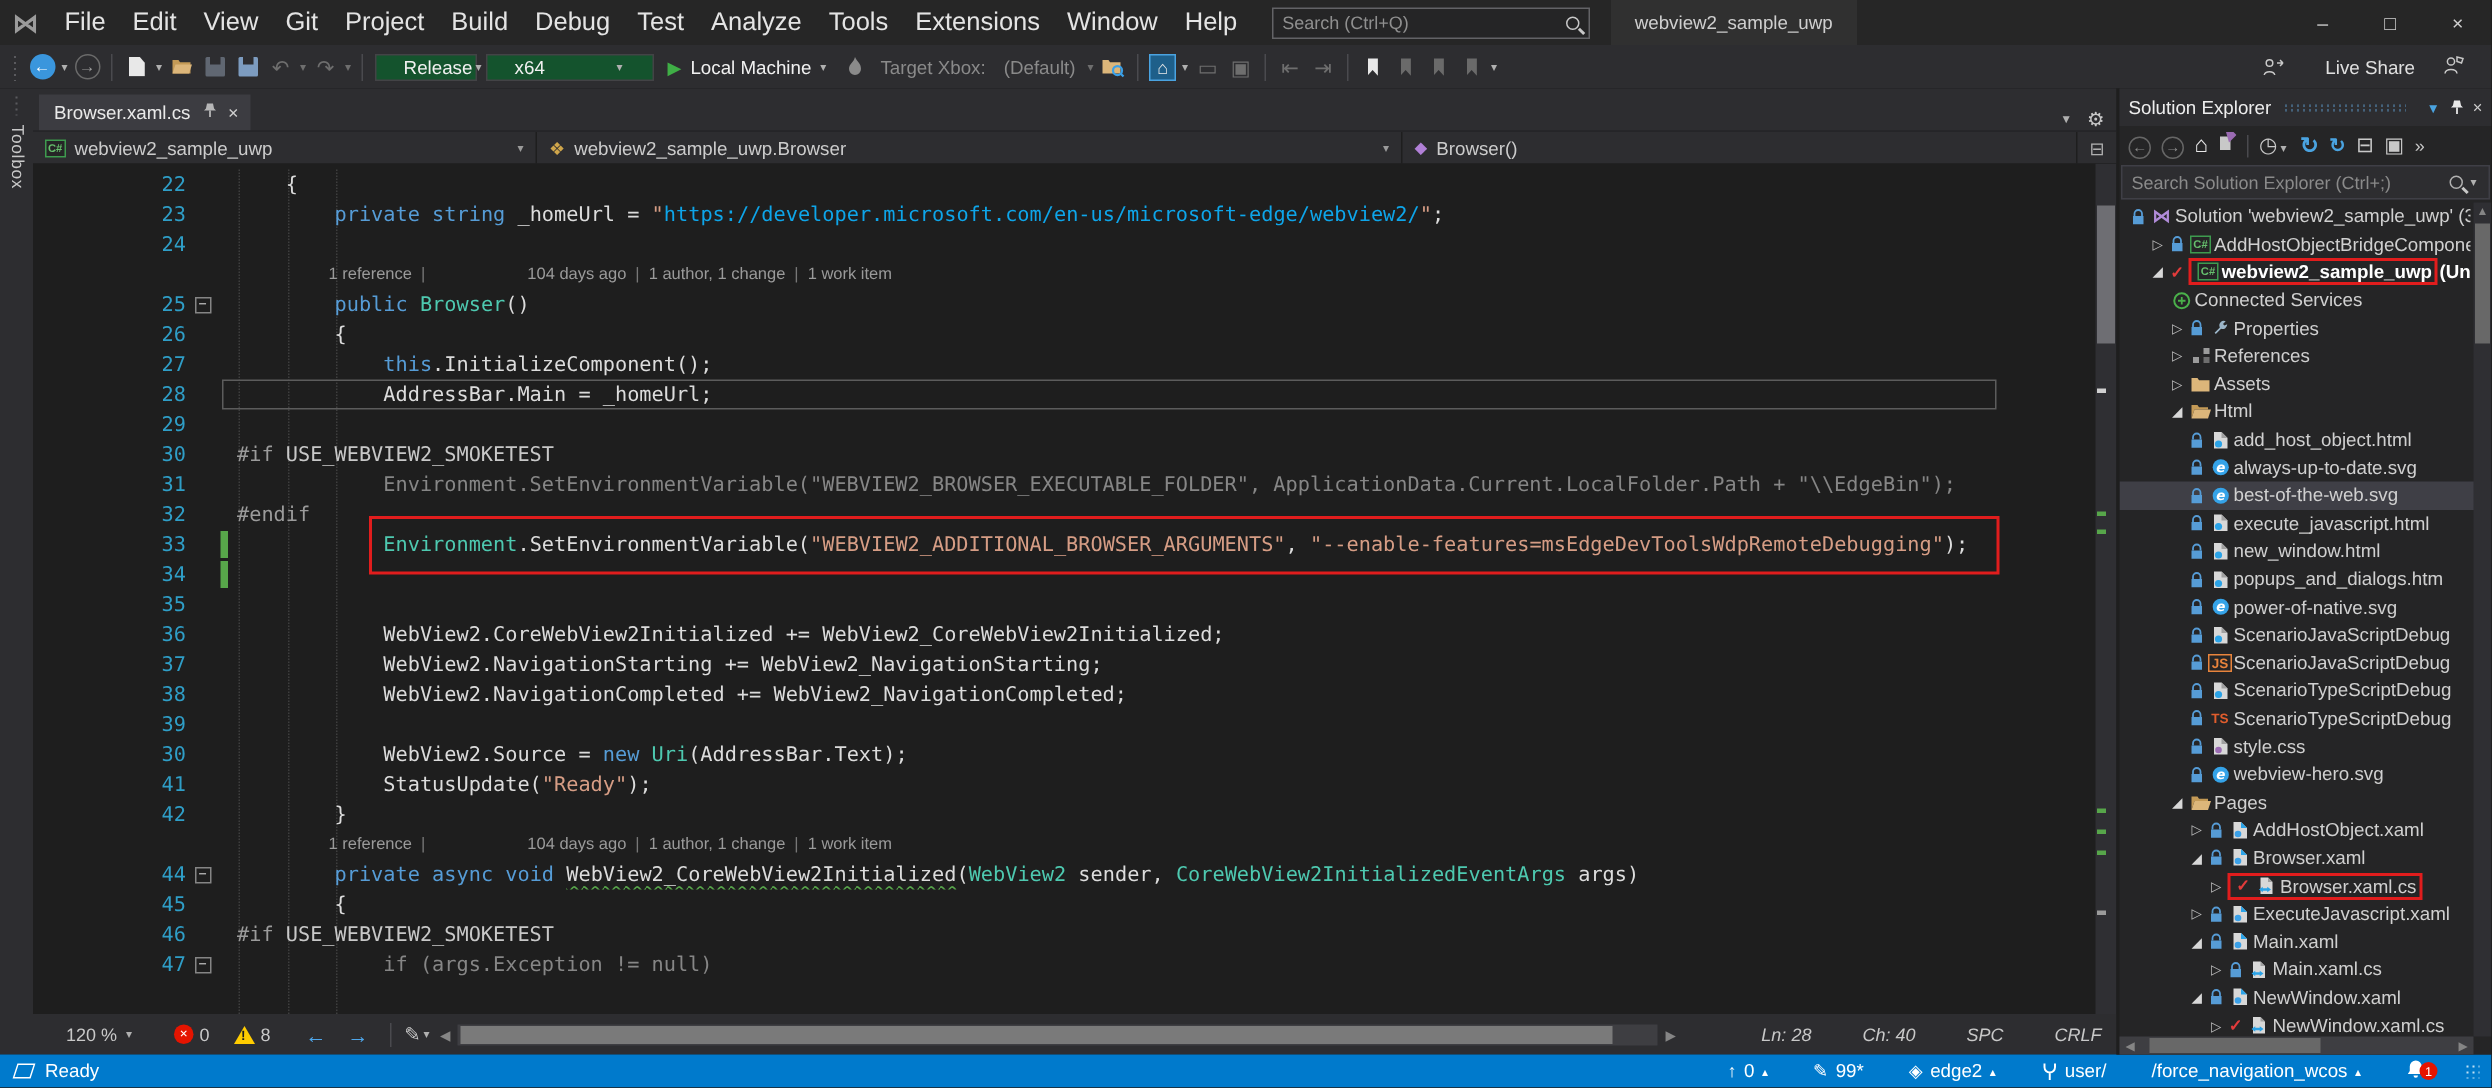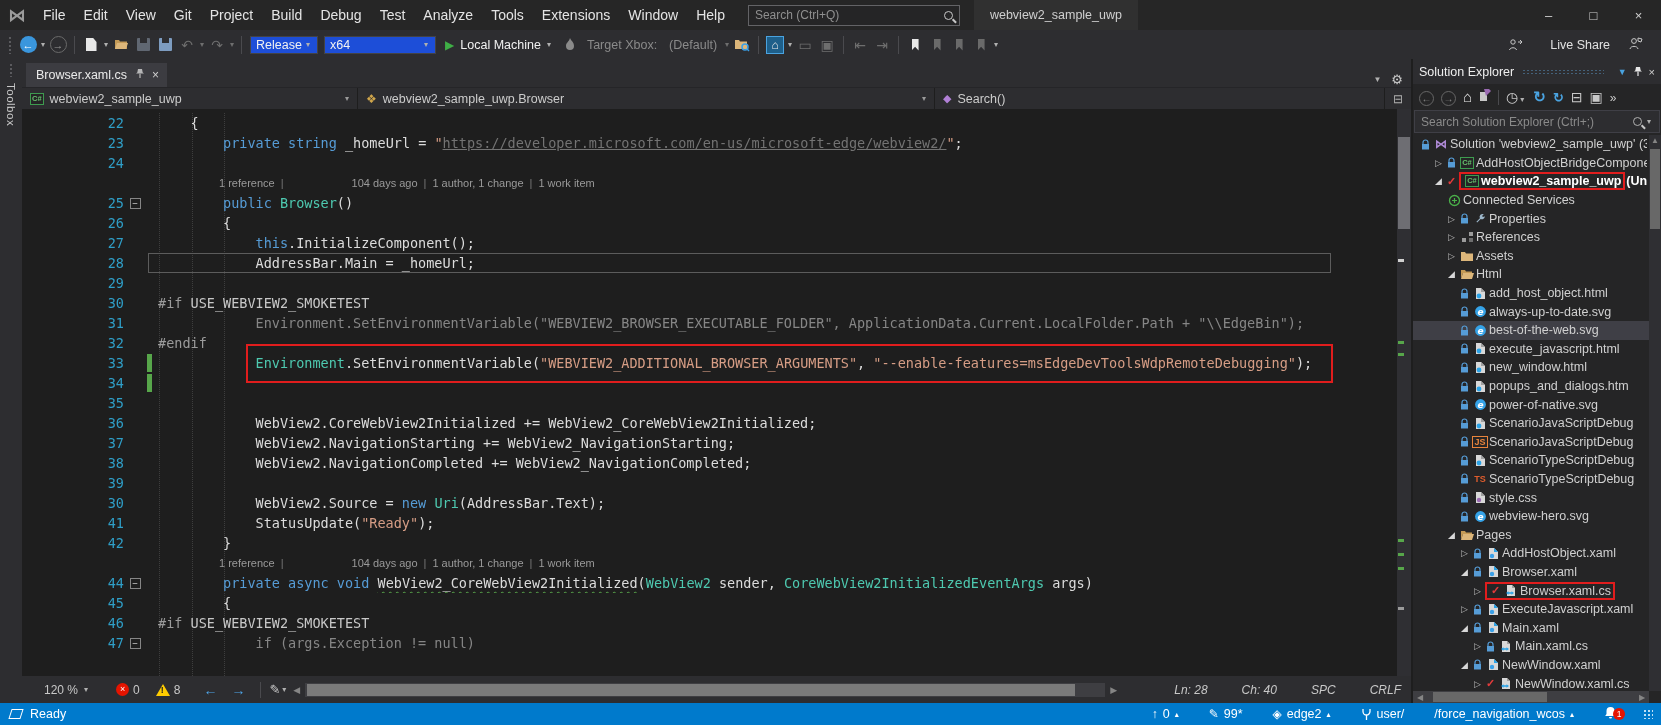--- a/index.html
+++ b/index.html
@@ -4,21 +4,21 @@
 <style>
   * { margin:0; padding:0; box-sizing:border-box; }
   html,body { width:1661px; height:725px; overflow:hidden; }
   body { font-family:"Liberation Sans", sans-serif; background:#1e1e1e; color:#d0d0d0; }
   .window { width:1661px; height:725px; display:flex; flex-direction:column; }
 
   
   .titlebar { height:30px; background:#262626; display:flex; align-items:center; flex:none; }
   .vslogo { width:34px; text-align:center; font-size:17px; color:#9b9b9b; font-weight:bold; }
   .menus { display:flex; height:100%; align-items:center; }
-  .menu-item { padding:0 9px; font-size:14px; color:#e4e4e4; height:100%; display:flex; align-items:center; cursor:default; }
+  .menu-item { padding:0 9px; font-size:17px; color:#e4e4e4; height:100%; display:flex; align-items:center; cursor:default; }
   .searchbox { width:212px; height:21px; margin-left:14px; background:#252526; border:1px solid #636366; display:flex; align-items:center; padding:0 6px; }
   .searchbox .ph { flex:1; font-size:12px; color:#8f8f8f; white-space:nowrap; overflow:hidden; }
   .mag { width:9px; height:9px; border:1.6px solid #c8c8c8; border-radius:50%; position:relative; flex:none; }
   .mag::after { content:""; position:absolute; width:5px; height:1.6px; background:#c8c8c8; transform:rotate(45deg); left:7px; top:8px; }
   .titlechip { margin-left:14px; height:100%; display:flex; align-items:center; padding:0 16px; background:#303030; font-size:12.5px; color:#cfcfcf; }
   .wincontrols { margin-left:auto; display:flex; height:100%; }
   .winbtn { width:45px; height:100%; display:flex; align-items:center; justify-content:center; font-size:13px; color:#cfcfcf; }
 
   
   .toolbar { height:29px; background:#2d2d30; display:flex; align-items:center; padding:0 4px; flex:none; font-size:12.5px; }
@@ -35,21 +35,21 @@
   .g.dim { color:#6e6e6e; }
   .g.blueg { color:#4aa3e0; font-weight:bold; }
   .mini-doc { width:11px; height:13px; background:#e8e8e8; clip-path:polygon(0 0,70% 0,100% 30%,100% 100%,0 100%); }
   .floppy { width:13px; height:13px; border-radius:1px; position:relative; }
   .floppy.dimf { background:#8a97a8; opacity:.55; }
   .floppy.bluef { background:#7d9cc0; }
   .floppy::after { content:""; position:absolute; left:3px; top:0; width:7px; height:5px; background:#2d2d30; }
   .homebox { width:18px; height:18px; border:1px solid #4aa3e0; color:#e8e8e8; background:#1e5f8a; font-size:12px; display:inline-flex; align-items:center; justify-content:center; }
   .bkm { width:7px; height:12px; background:#e8e8e8; clip-path:polygon(0 0,100% 0,100% 100%,50% 68%,0 100%); }
   .bkm.dimb { background:#6a6a6a; }
-  .tb-select { height:18px; background:#1d4ed8; border:1px solid #434346; display:flex; align-items:center; padding:0 5px; margin:0 3px; color:#f1f1f1; }
+  .tb-select { height:18px; background:#14532d; border:1px solid #434346; display:flex; align-items:center; padding:0 18px; margin:0 3px; color:#f1f1f1; }
   .tb-select .lbl { flex:1; }
   .runbtn { display:flex; align-items:center; margin:0 6px; color:#f1f1f1; }
   .runbtn .play { color:#3fae46; font-size:12px; margin-right:6px; }
   .tb-label { color:#8a8a8a; margin:0 6px; }
   .tb-right { margin-left:auto; display:flex; align-items:center; }
   .liveshare { display:flex; align-items:center; margin-right:18px; color:#e0e0e0;gap:20px; }
   .liveshare svg { margin-right:6px; }
   .feedback { margin-right:14px; }
 
   
@@ -80,21 +80,21 @@
   .iguide { position:absolute; top:4px; bottom:0; width:0; border-left:1px dotted #3e3e3e; }
   .crow { display:flex; height:20px; line-height:20px; position:relative; font-family:"DejaVu Sans Mono", monospace; font-size:13.5px; }
   .bpm { width:56px; flex:none; }
   .ln { width:46px; flex:none; text-align:right; color:#2f9ec7; }
   .fold { width:22px; flex:none; display:flex; align-items:center; justify-content:center; }
   .foldbox { width:11px; height:11px; border:1px solid #858585; background:#1e1e1e; color:#c8c8c8; font-size:9px; line-height:8px; text-align:center; }
   .cbar { width:8px; flex:none; position:relative; }
   .cbar.on::after { content:""; position:absolute; left:1px; top:1px; bottom:1px; width:5px; background:#57a64a; }
   .codetext { white-space:pre; flex:1; overflow:hidden; padding-left:4px; }
   .tk-k { color:#569cd6; } .tk-ty { color:#4ec9b0; } .tk-s { color:#d69d85; }
-  .tk-lnk { color:#737373; text-decoration:underline; }
+  .tk-lnk { color:#0ea5e9; }
   .tk-p { color:#dcdcdc; } .tk-m { color:#dcdcdc; }
   .tk-pre { color:#9b9b9b; } .tk-pd { color:#c8c8c8; } .tk-dim { color:#868686; }
   .tk-sq { color:#dcdcdc; text-decoration-line:underline; text-decoration-style:wavy; text-decoration-color:#57a64a; text-decoration-thickness:1px; text-underline-offset:3px; }
   .crow.cl { font-family:"Liberation Sans", sans-serif; font-size:11px; color:#9a9a9a; }
   .cl-content { margin-left:197px; display:flex; align-items:center; }
   .cl-content .clsep { margin:0 6px; color:#777; }
   .cl-gap { width:62px; }
   .curline { position:absolute; left:126px; right:66px; top:0; bottom:0; border:1px solid #5c5c5c; pointer-events:none; }
   .redbox { position:absolute; left:224px; right:64px; top:-9px; bottom:-10px; border:2px solid #e11d1d; pointer-events:none; z-index:3; }
 
@@ -339,21 +339,21 @@
             <span class="cico">
               <span style="color:#d0a64b;font-size:12px">❖</span>
             </span>
             <span>webview2_sample_uwp.Browser</span>
             <span class="caret">▾</span>
           </div>
           <div class="crumb c3">
             <span class="cico">
               <span style="color:#b180d7;font-size:11px">◆</span>
             </span>
-            <span>Search()</span>
+            <span>Browser()</span>
           </div>
           <div class="crumb-split">⊟</div>
         </div>
 
       <div class="code-area">
         <div class="code-lines">
             <div class="iguide" style="left: 137px;"></div>
             <div class="iguide" style="left: 169.5px;"></div>
             <div class="iguide" style="left: 202px;"></div>
             <div class="crow">

